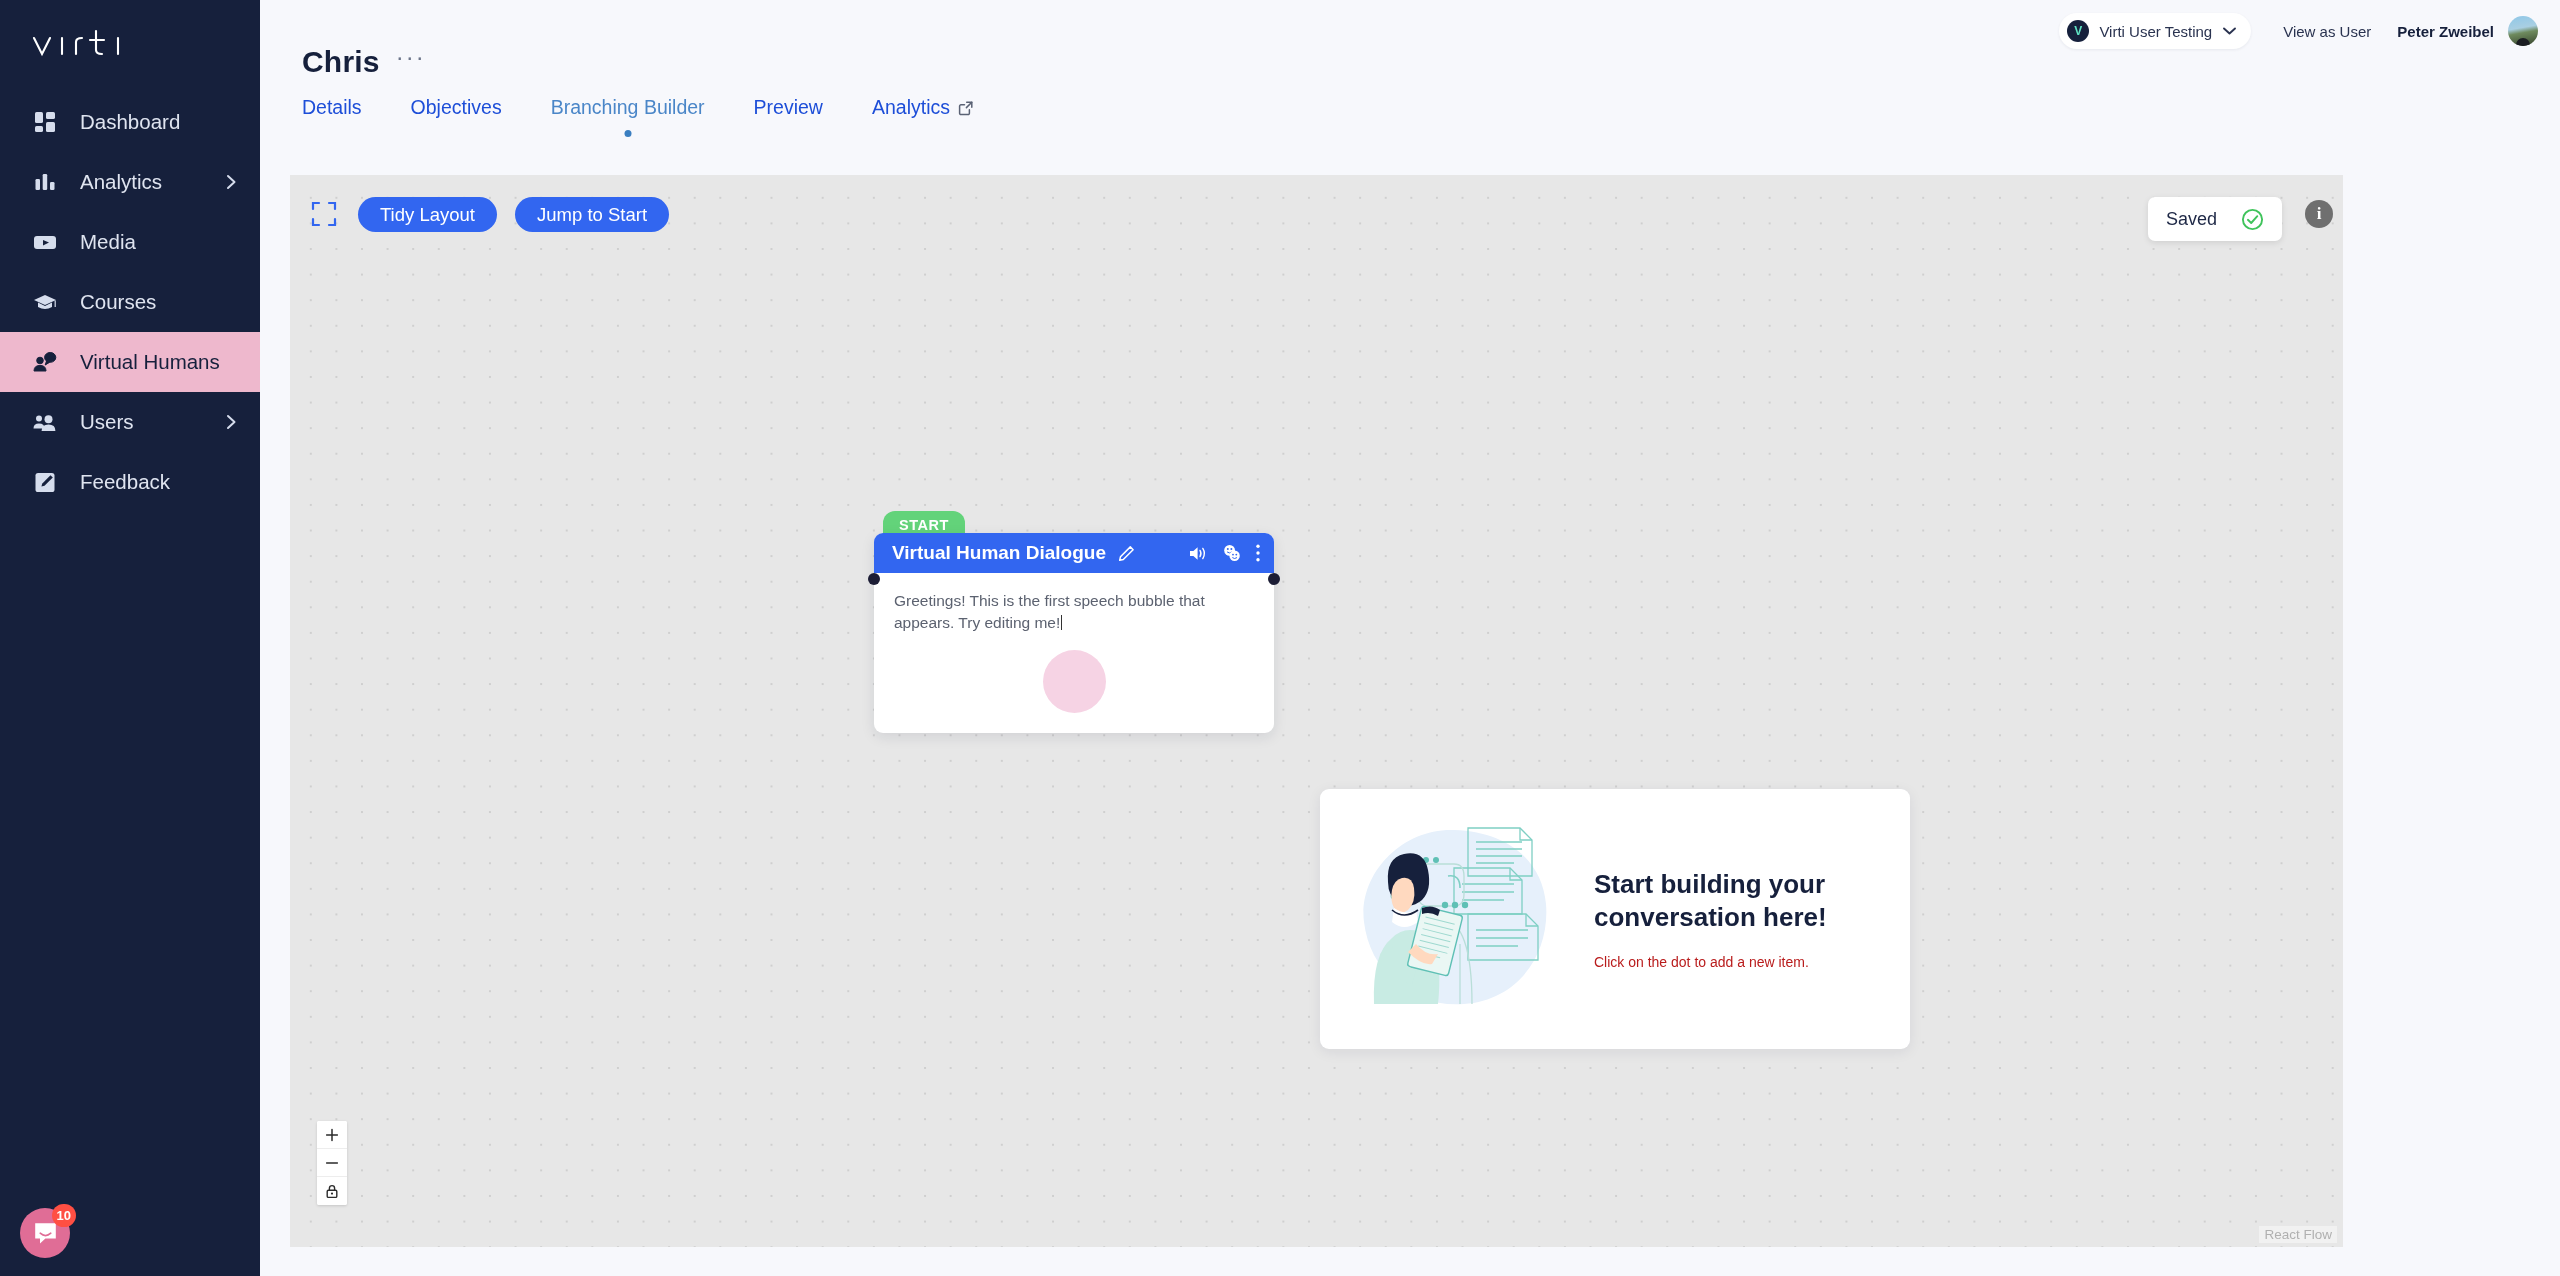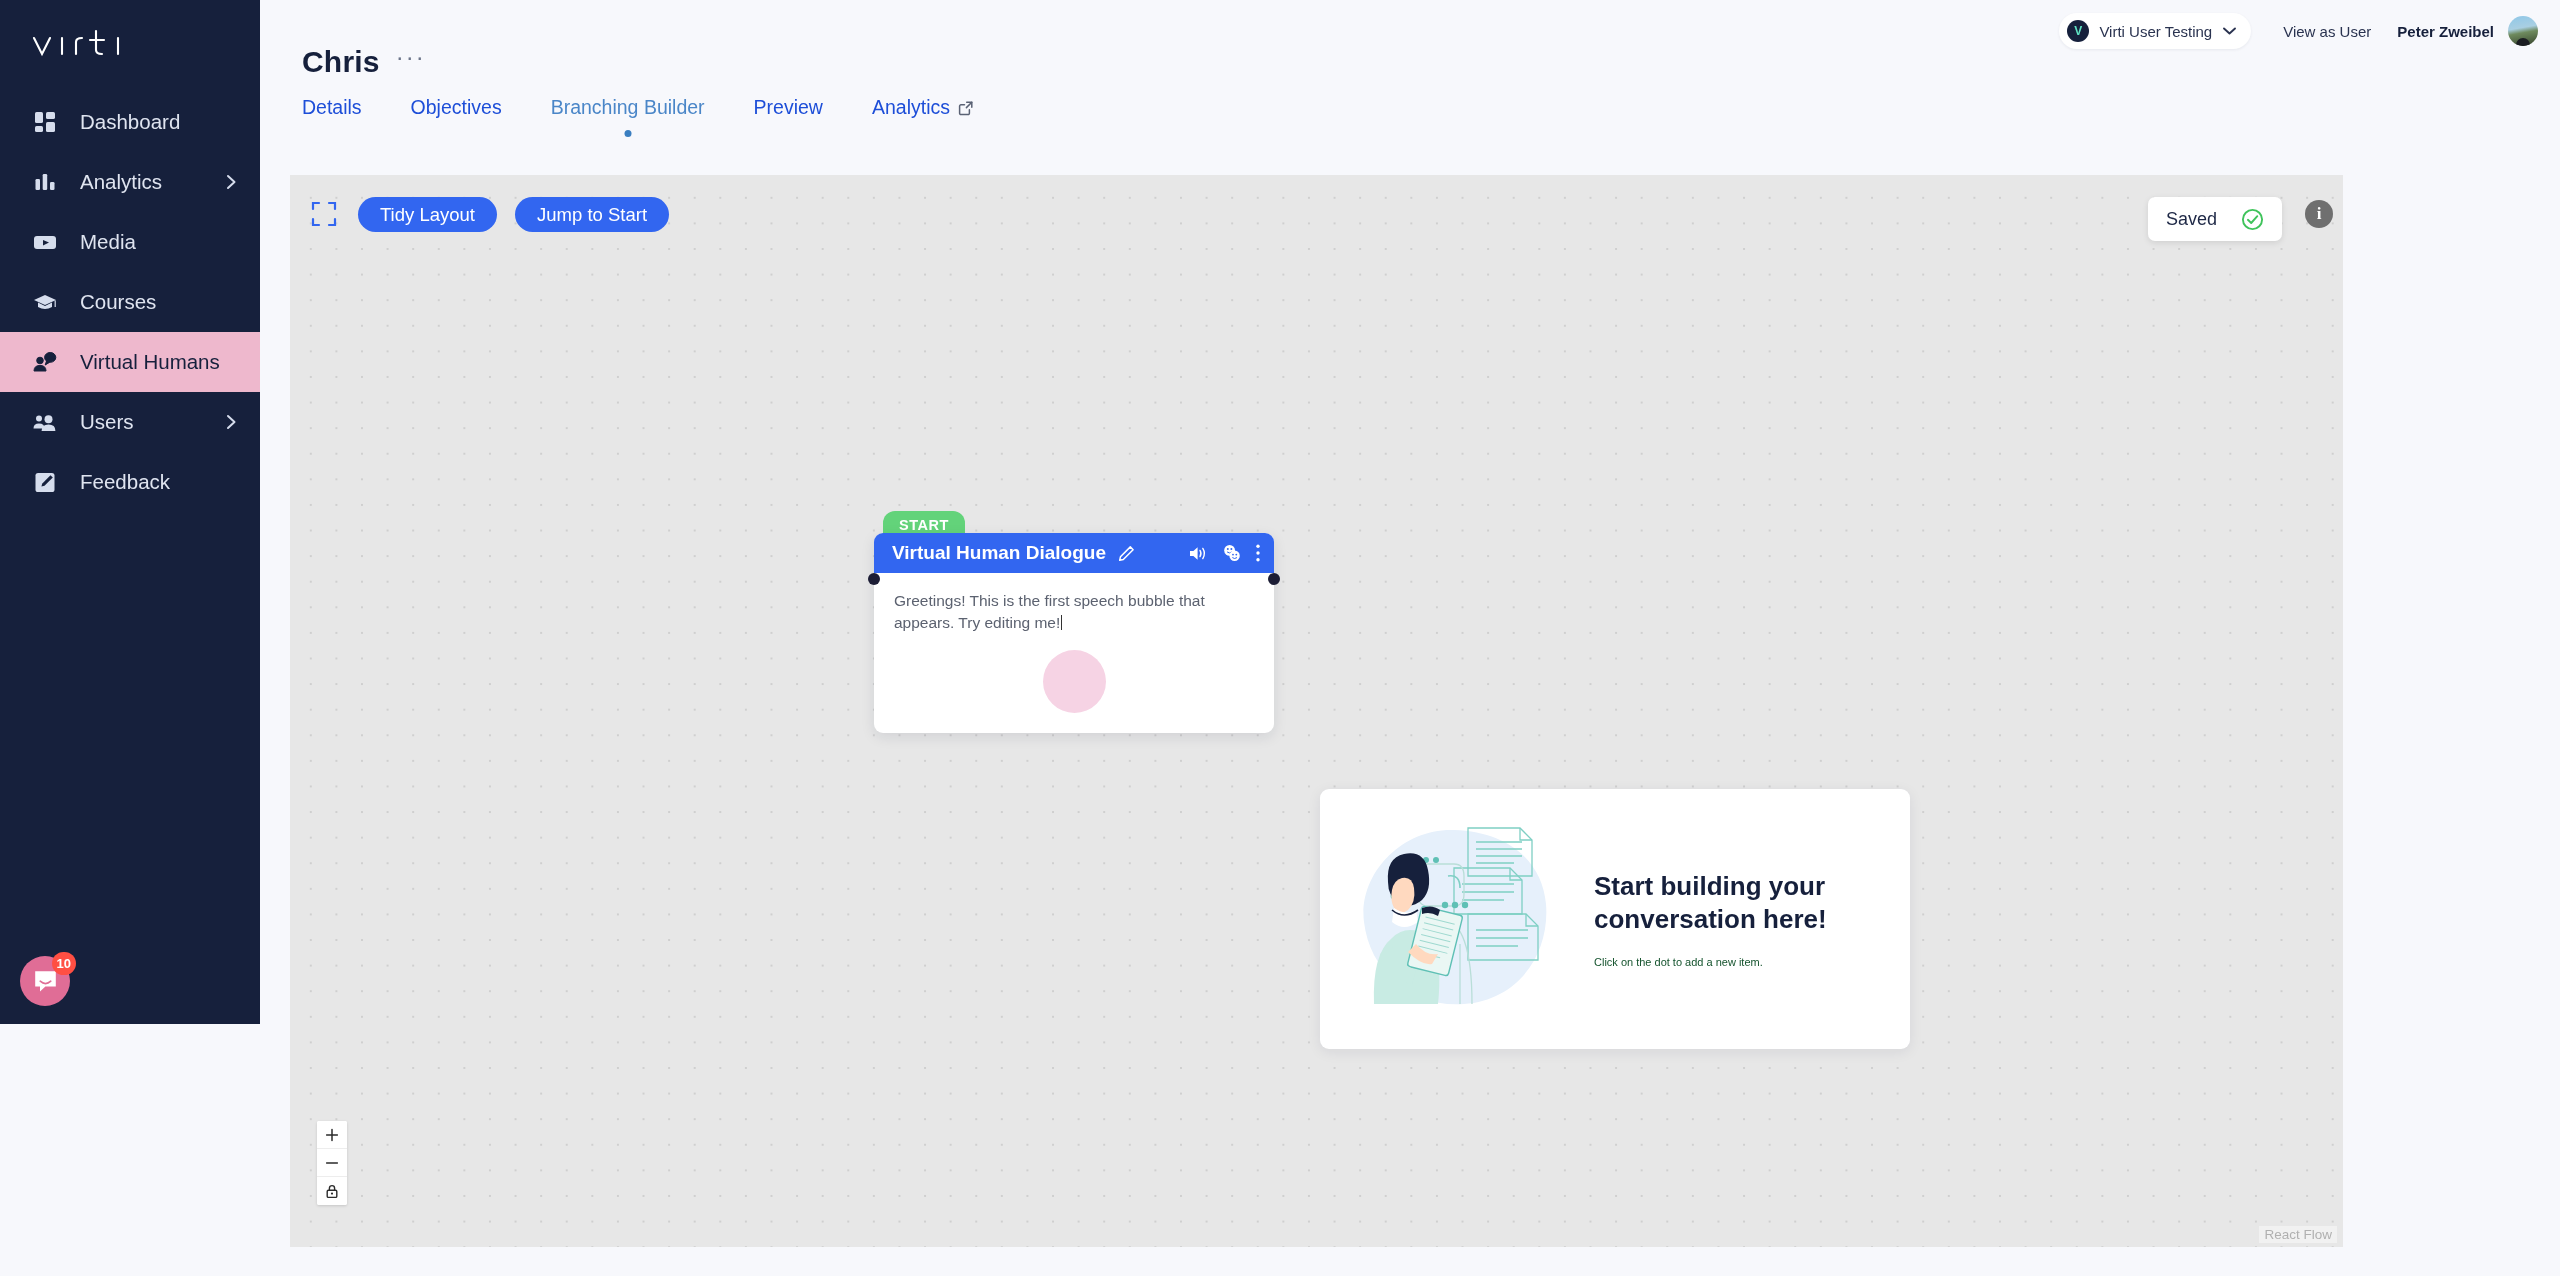--- a/index.html
+++ b/index.html
@@ -6,21 +6,21 @@
   html, body {
     width: 2560px; height: 1276px;
     overflow: hidden;
     font-family: "Liberation Sans", sans-serif;
     background: #f7f8fc;
   }
 
   
   #sidebar {
     position: absolute; left: 0; top: 0;
-    width: 260px; height: 1024px;
+    width: 260px; height: 1276px;
     background: #16203c;
   }
   #logo {
     height: 92px;
     display: flex; align-items: center;
     padding-left: 30px;
   }
   #logo svg { display: block; }
 
   .nav-item {
@@ -257,21 +257,21 @@
     padding: 0 0 0 30px;
   }
   #empty-illustration { flex: 0 0 auto; width: 232px; height: 230px; }
   #empty-text { margin-left: 12px; }
   #empty-title {
     font-size: 26px; font-weight: 700; color: #16203c;
     line-height: 1.28; max-width: 310px;
   }
   #empty-sub {
     margin-top: 20px;
-    font-size: 11px; color: #14532d;
+    font-size: 14px; color: #b91c1c;
   }
 
   
   #zoom-controls {
     position: absolute; left: 27px; bottom: 42px;
     width: 30px;
     background: #fff;
     border-radius: 2px;
     box-shadow: 0 1px 3px rgba(0,0,0,.15);
     overflow: hidden;

